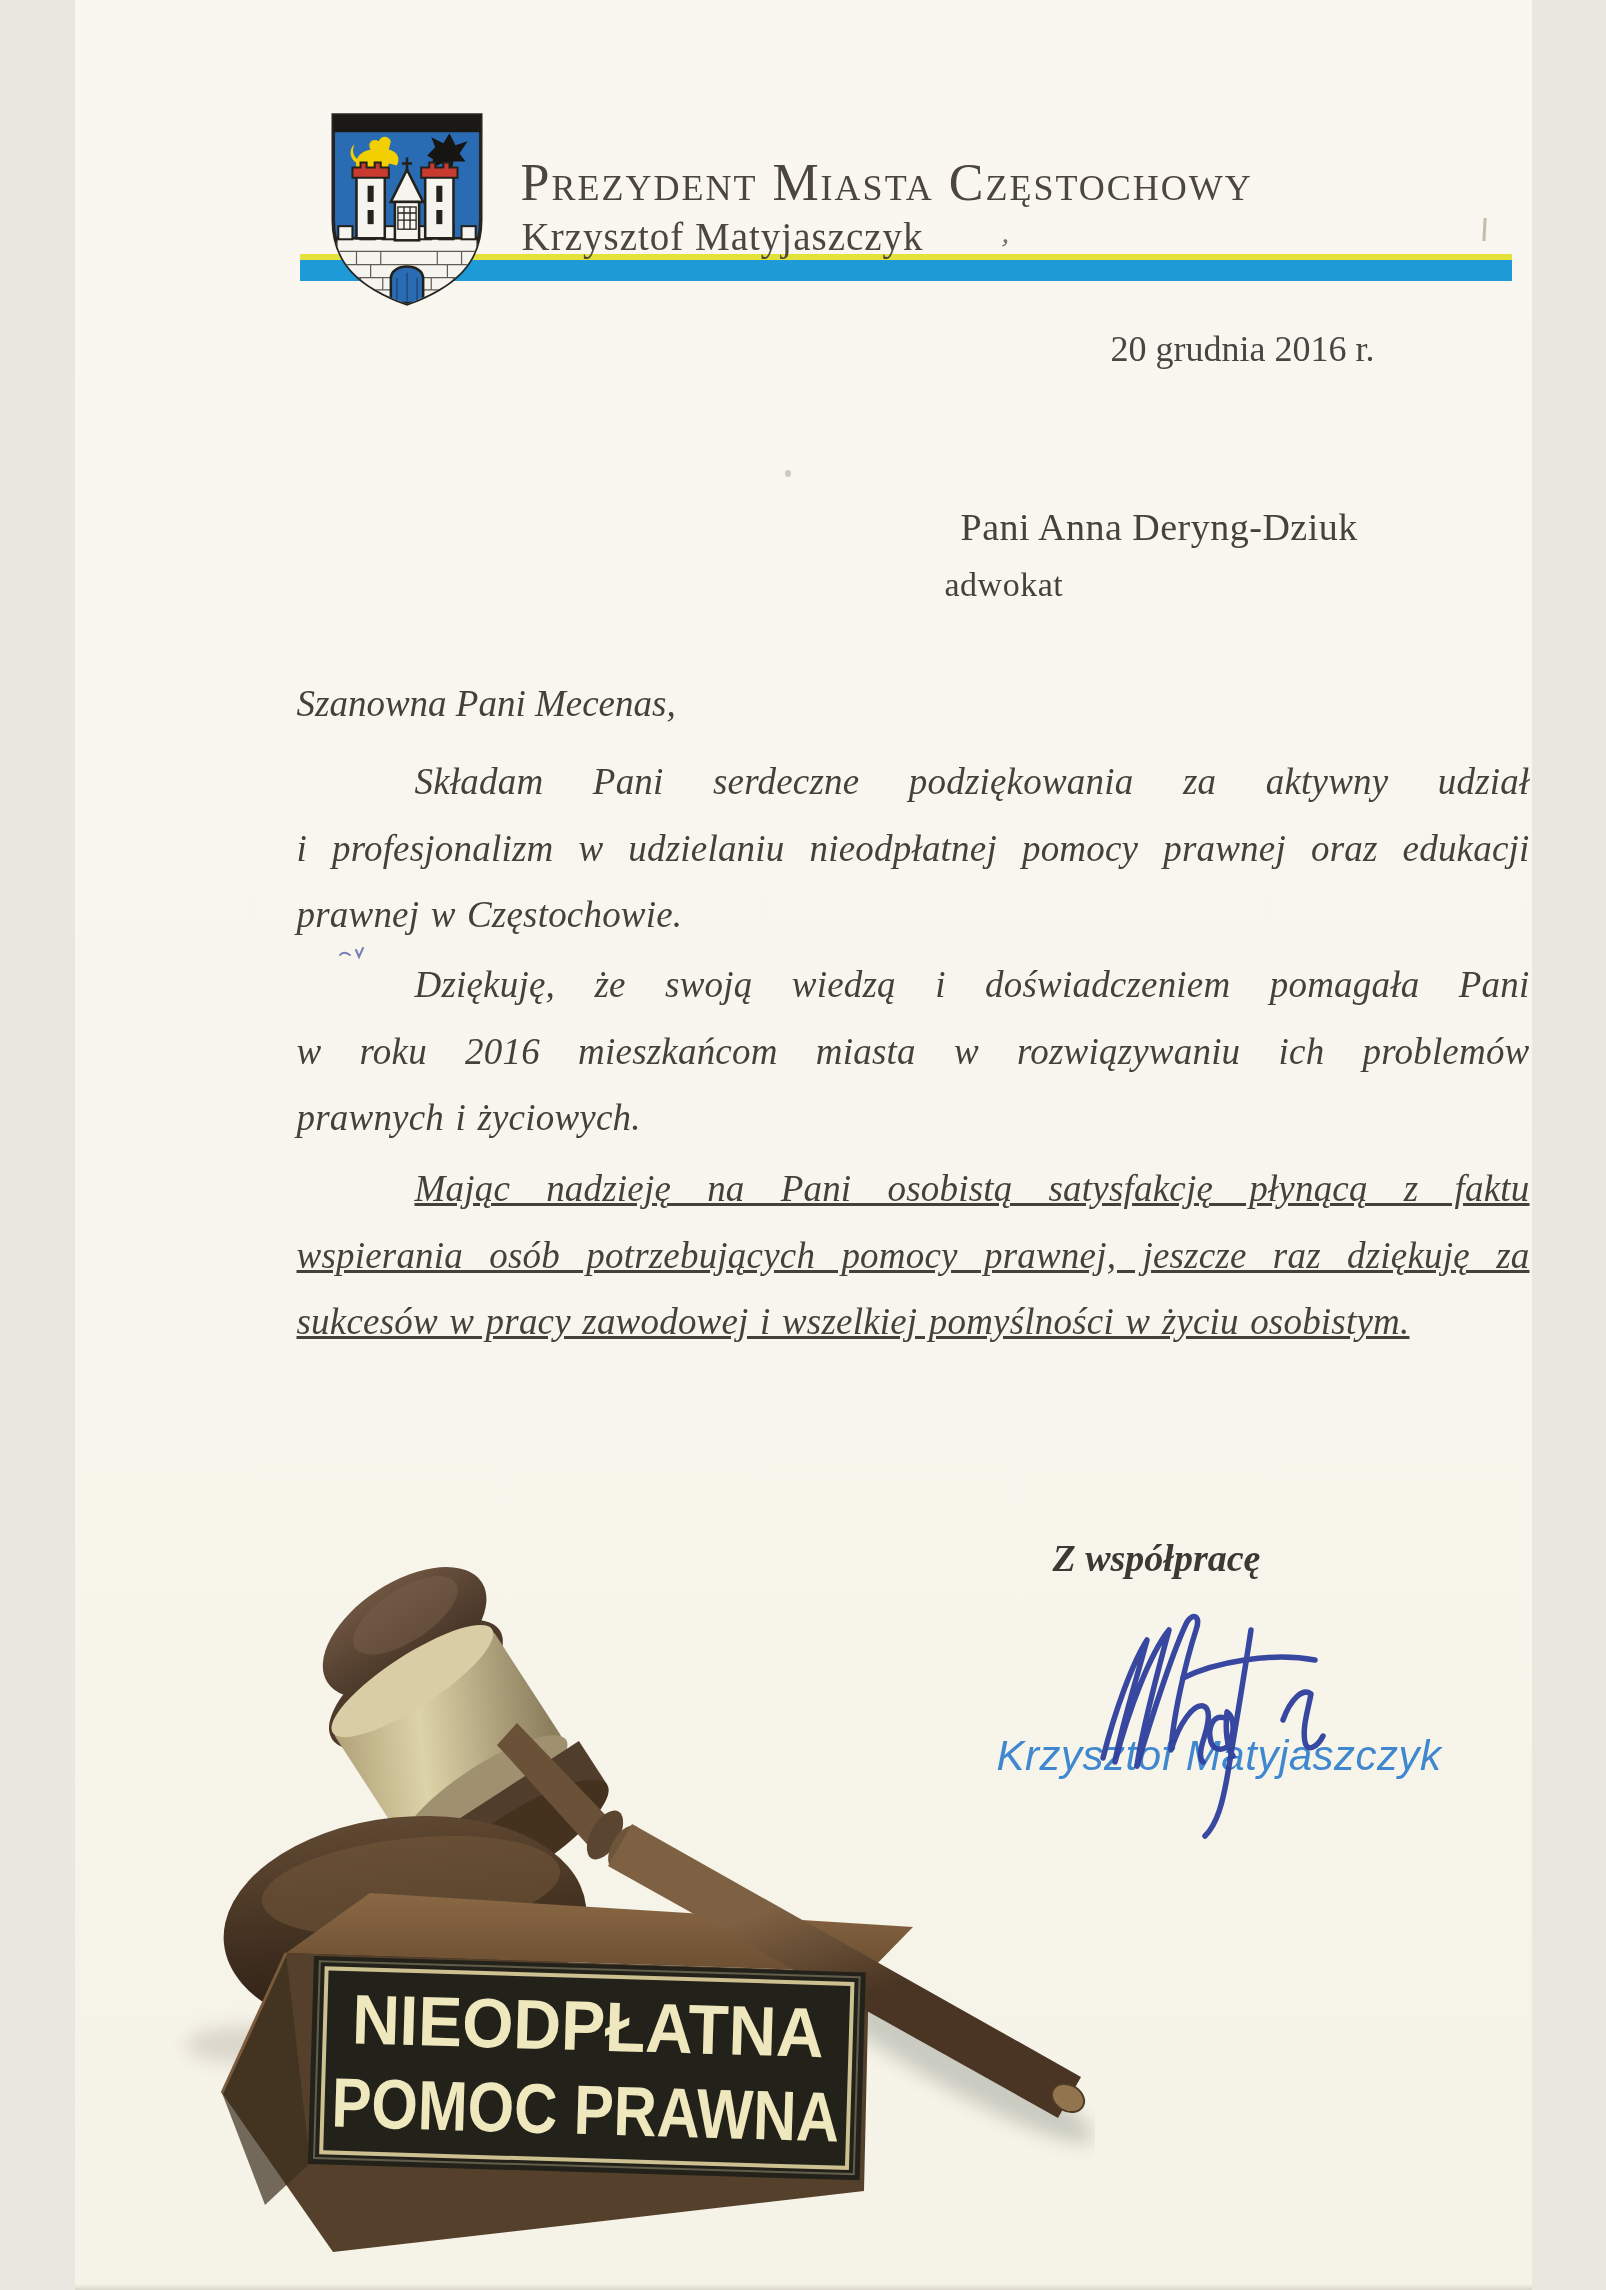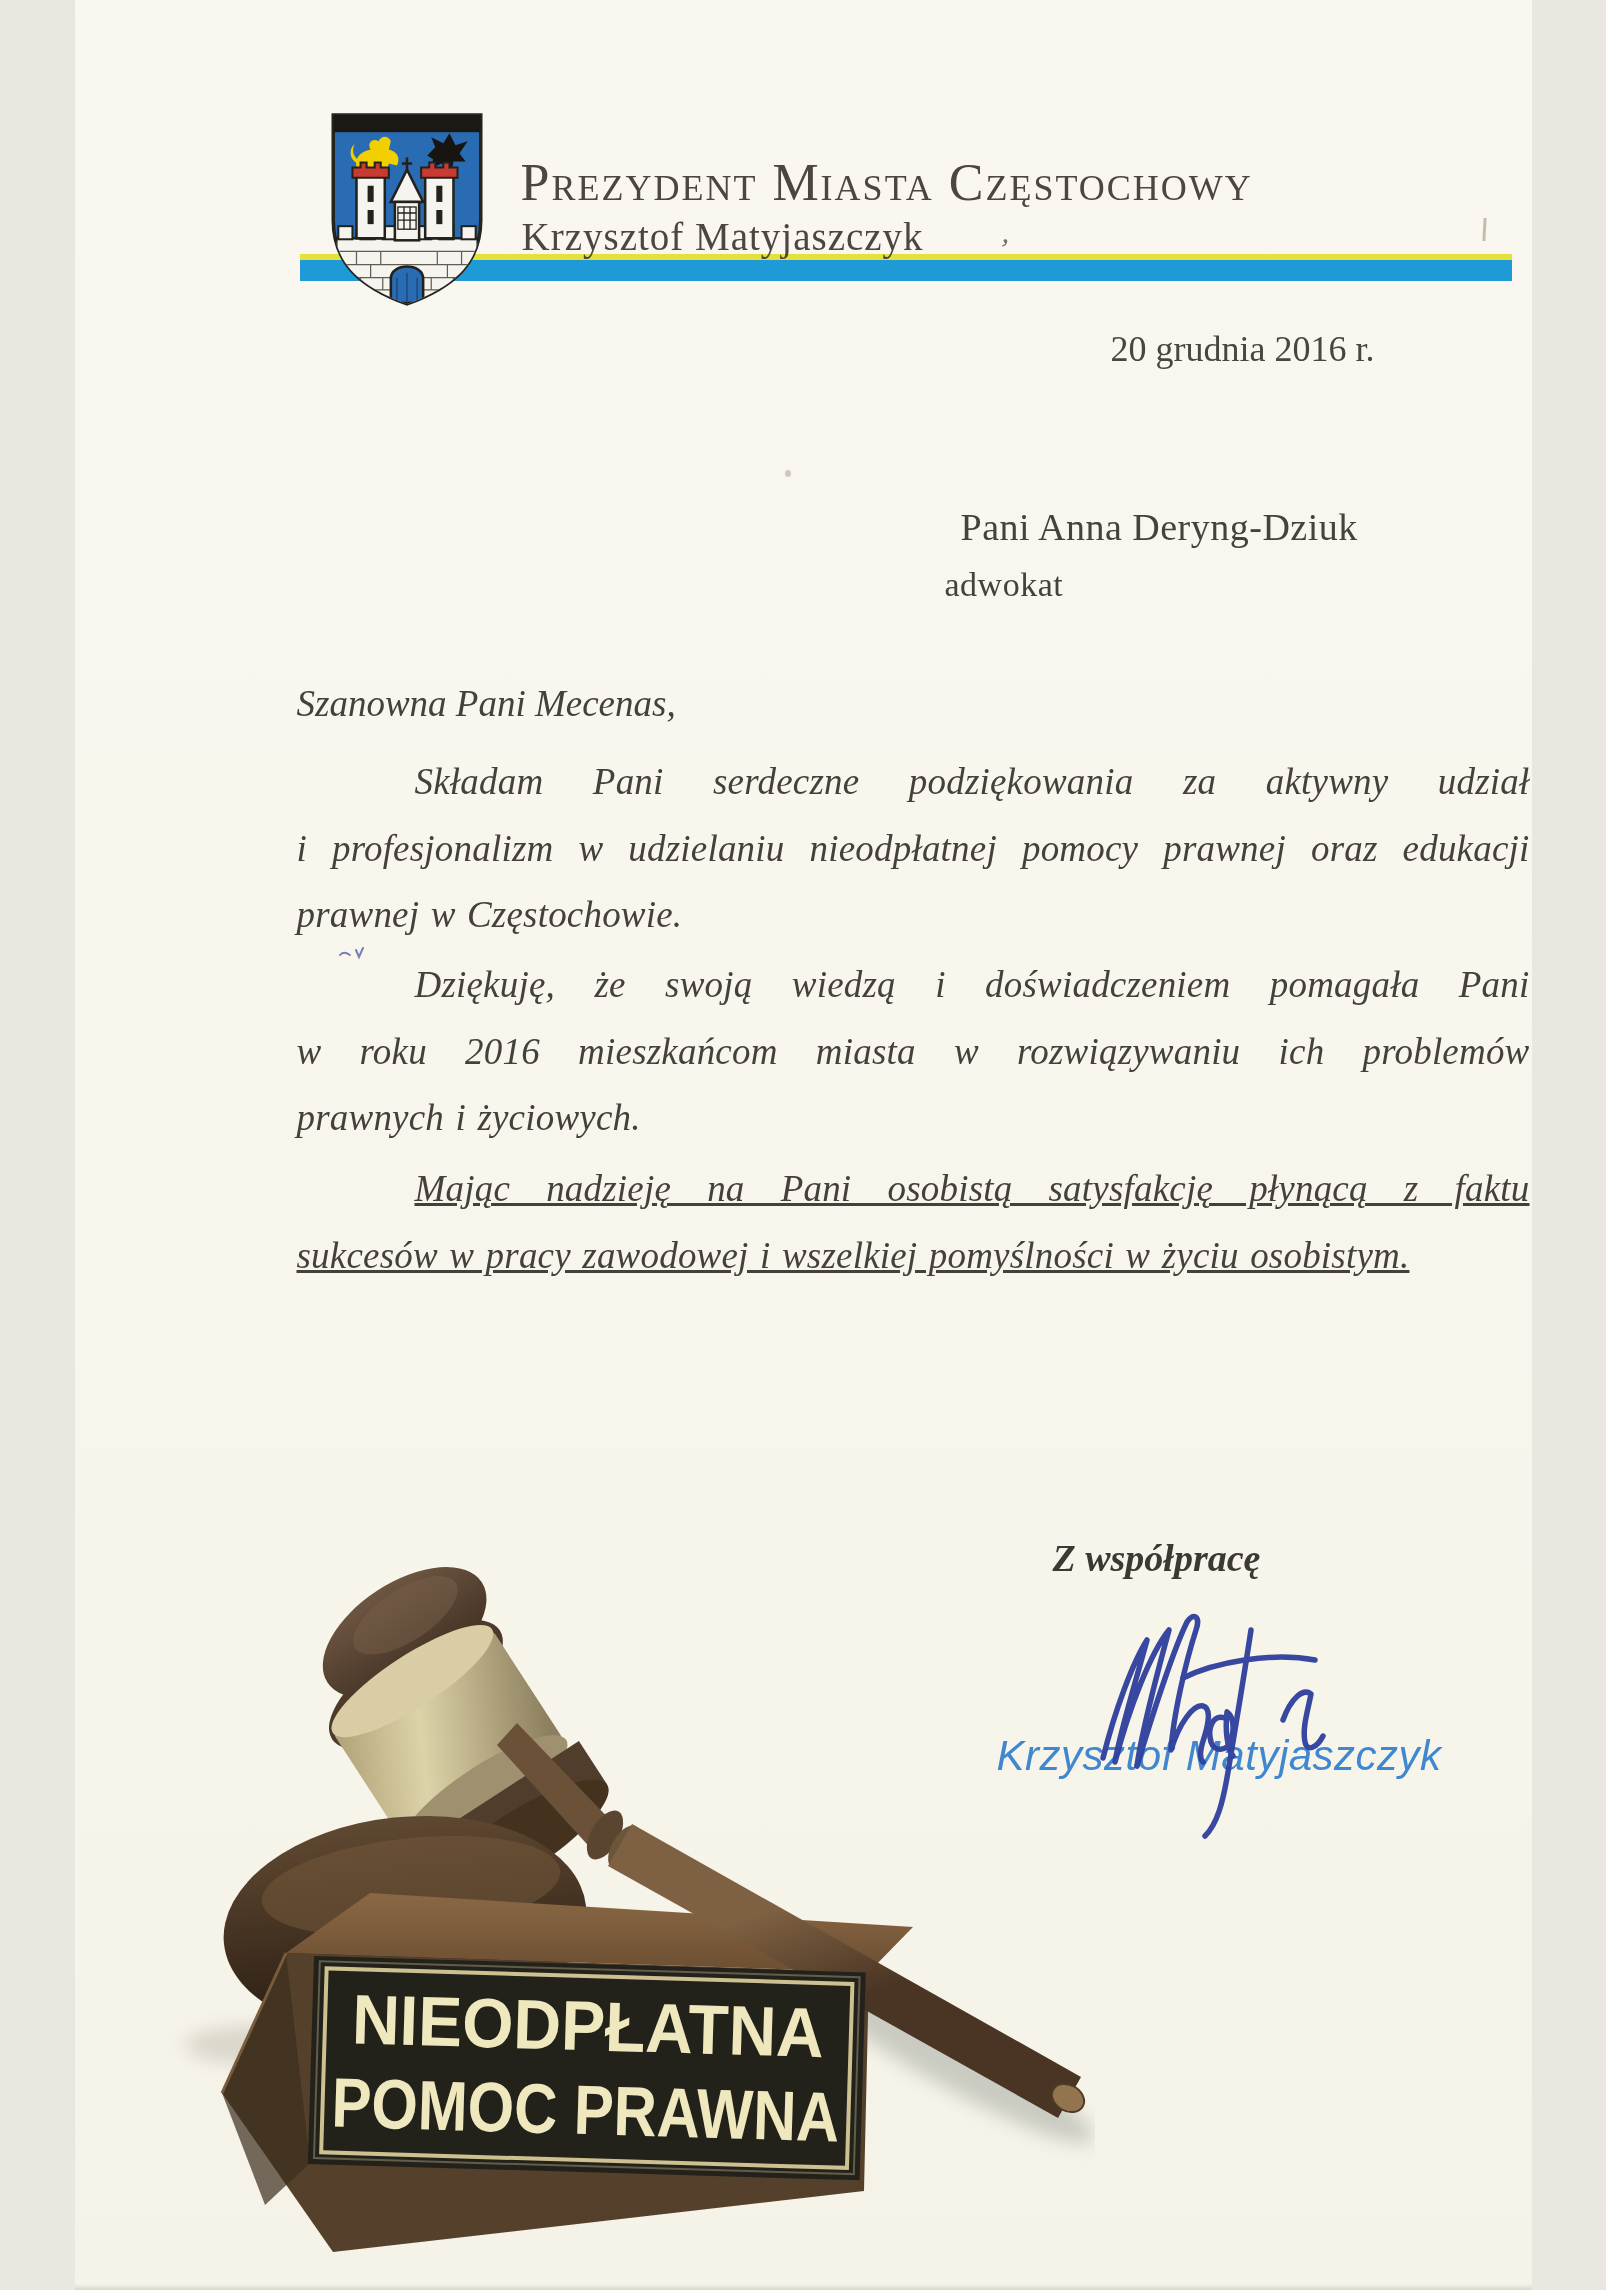--- a/index.html
+++ b/index.html
@@ -136,20 +136,21 @@
   <div class="abs salutation">Szanowna Pani Mecenas,</div>
 
   <div class="abs para p2">
     <div class="line indent">Dziękuję, że swoją wiedzą i doświadczeniem pomagała Pani</div>
     <div class="line">w roku 2016 mieszkańcom miasta w rozwiązywaniu ich problemów</div>
     <div class="line last">prawnych i życiowych.</div>
   </div>
 
   <div class="abs para p3">
     <div class="line indent">Mając nadzieję na Pani osobistą satysfakcję płynącą z faktu</div>
+    <div class="line">wspierania osób potrzebujących pomocy prawnej, jeszcze raz dziękuję za</div>
     <div class="line last">sukcesów w pracy zawodowej i wszelkiej pomyślności w życiu osobistym.</div>
   </div>
 
   <div class="abs valediction">Z współpracę</div>
   <div class="abs signer-name" style="color:#3f87cf">Krzysztof Matyjaszczyk</div>
 
   <svg class="abs signature" viewBox="0 0 270 240">
     <g fill="none" stroke="#2e3f9d" stroke-width="5.5" stroke-linecap="round" stroke-linejoin="round" opacity=".95">
       <path d="M28,158 C40,110 58,62 72,40 C60,84 44,136 40,162 C54,108 76,52 94,30 C82,74 66,136 62,166"></path>
       <path d="M62,166 C78,112 100,46 112,22 C118,12 126,16 121,30 C110,64 98,118 96,150 C104,124 118,104 128,106 C136,108 134,122 129,138 C125,150 124,158 128,162"></path>

